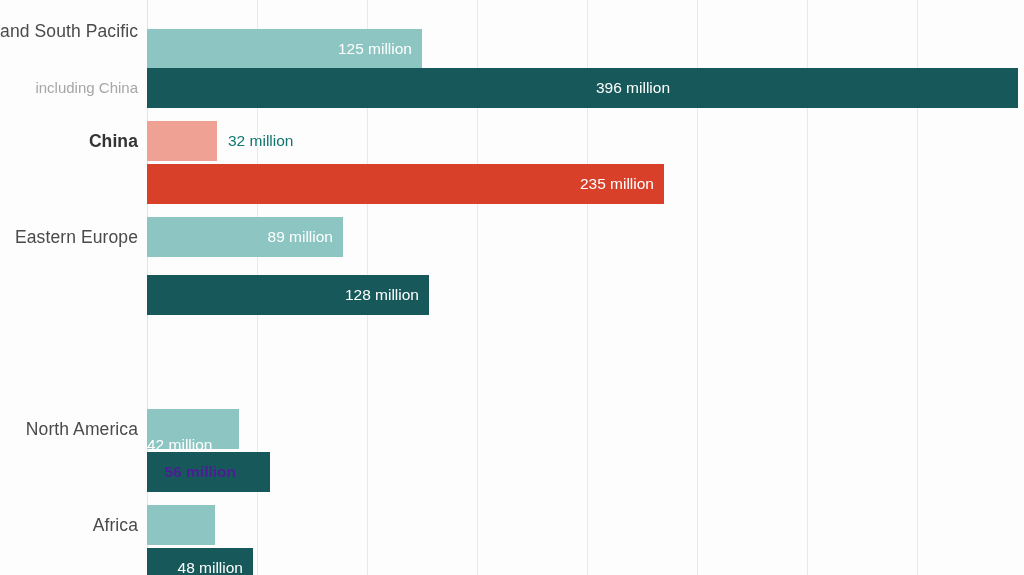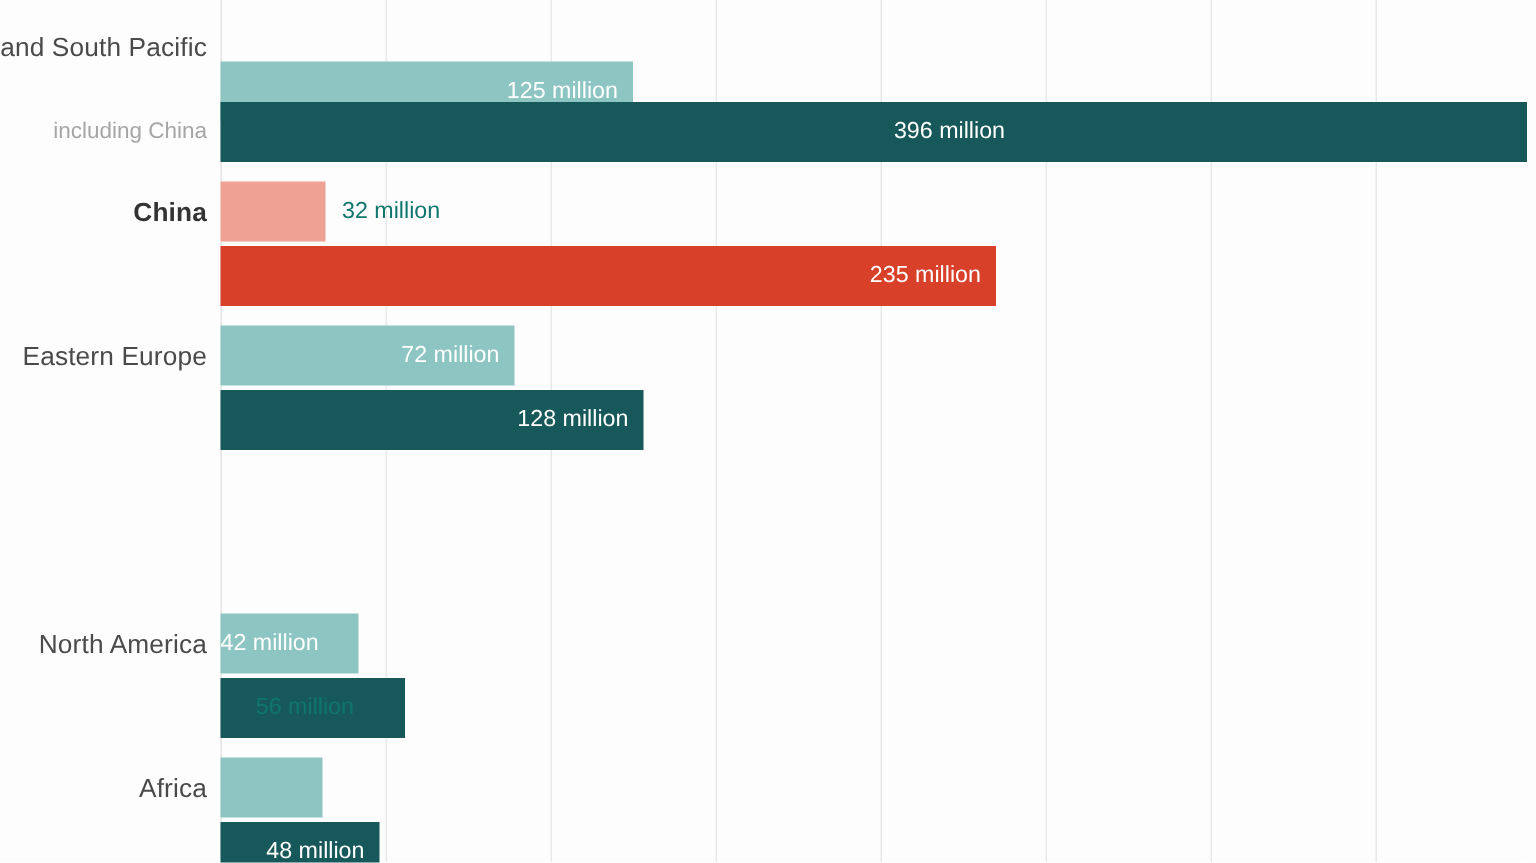--- a/index.html
+++ b/index.html
@@ -128,21 +128,21 @@
       <div class="gridline" style="left: 587px;"></div>
       <div class="gridline" style="left: 697px;"></div>
       <div class="gridline" style="left: 807px;"></div>
       <div class="gridline" style="left: 917px;"></div>
     </div>
 
   <div class="plot">
       <div class="group" style="top: 25px; height: 83px;">
         <div class="cat-label" style="top: -4px; width: 330px;">Asia and South Pacific</div>
         <div class="cat-sublabel" style="top: 54px;">including China</div>
-        <div class="bar-row" style="top: 16px; width: 742px; padding-left: 24px;">
+        <div class="bar-row" style="top: 4px; width: 742px; padding-left: 24px;">
           <div class="bar light-teal" title="125 million" style="width: 275px;"></div>
           <div class="bar-value inside" style="left: 0px; width: 275px; text-align: right; box-sizing: border-box; padding-right: 10px; color: rgb(255, 255, 255);">125 million</div>
         </div>
         <div class="bar-row" style="top: 43px; width: 877px;">
           <div class="bar dark-teal" title="396 million" style="width: 871px;"></div>
           <div class="bar-value inside" style="left: 0px; width: 982px; text-align: center; box-sizing: border-box; padding-right: 10px; color: rgb(255, 255, 255);">396 million</div>
         </div>
       </div>
       <div class="group" style="top: 121px; height: 83px;">
         <div class="cat-label bold" style="top: 9.5px;">China</div>
@@ -152,36 +152,36 @@
         </div>
         <div class="bar-row" style="top: 43px; width: 877px;">
           <div class="bar dark-red" title="235 million" style="width: 517px;"></div>
           <div class="bar-value inside" style="left: 0px; width: 517px; text-align: right; box-sizing: border-box; padding-right: 10px; color: rgb(255, 255, 255);">235 million</div>
         </div>
       </div>
       <div class="group" style="top: 217px; height: 83px;">
         <div class="cat-label" style="top: 9.5px;">Eastern Europe</div>
         <div class="bar-row" style="top: 0px; width: 877px;">
           <div class="bar light-teal" title="89 million" style="width: 196px;"></div>
-          <div class="bar-value inside" style="left: 0px; width: 196px; text-align: right; box-sizing: border-box; padding-right: 10px; color: rgb(255, 255, 255);">72 million</div>
+          <div class="bar-value inside" style="left: 0px; width: 196px; text-align: right; box-sizing: border-box; padding-right: 10px; color: rgb(255, 255, 255);">89 million</div>
         </div>
-        <div class="bar-row" style="top: 43px; width: 877px;">
+        <div class="bar-row" style="top: 58px; width: 877px;">
           <div class="bar dark-teal" title="128 million" style="width: 282px;"></div>
           <div class="bar-value inside" style="left: 0px; width: 282px; text-align: right; box-sizing: border-box; padding-right: 10px; color: rgb(255, 255, 255);">128 million</div>
         </div>
       </div>
       <div class="group" style="top: 409px; height: 83px;">
         <div class="cat-label" style="top: 9.5px;">North America</div>
         <div class="bar-row" style="top: 0px; width: 877px;">
           <div class="bar light-teal" title="42 million" style="width: 92px;"></div>
-          <div class="bar-value inside" style="left: 0px; width: 92px; text-align: right; box-sizing: border-box; padding-right: 28px; color: rgb(255, 255, 255);">42 million</div>
+          <div class="bar-value inside" style="left: 0px; width: 92px; text-align: right; box-sizing: border-box; padding-right: 28px; color: rgb(255, 255, 255); margin-top: 16px;">42 million</div>
         </div>
         <div class="bar-row" style="top: 43px; width: 877px;">
           <div class="bar dark-teal" title="56 million" style="width: 123px;"></div>
-          <div class="bar-value inside" style="left: 0px; width: 99px; text-align: right; box-sizing: border-box; padding-right: 10px; color: #0f766e;">56 million</div>
+          <div class="bar-value inside" style="left: 0px; width: 99px; text-align: right; box-sizing: border-box; padding-right: 10px; color: #4c1d95; font-weight: bold;">56 million</div>
         </div>
       </div>
       <div class="group" style="top: 505px; height: 83px;">
         <div class="cat-label" style="top: 9.5px;">Africa</div>
         <div class="bar-row" style="top: 0px; width: 877px;">
           <div class="bar light-teal" title="31 million" style="width: 68px;"></div>
         </div>
         <div class="bar-row" style="top: 43px; width: 877px;">
           <div class="bar dark-teal" title="48 million" style="width: 106px;"></div>
           <div class="bar-value inside" style="left: 0px; width: 106px; text-align: right; box-sizing: border-box; padding-right: 10px; color: rgb(255, 255, 255);">48 million</div>

